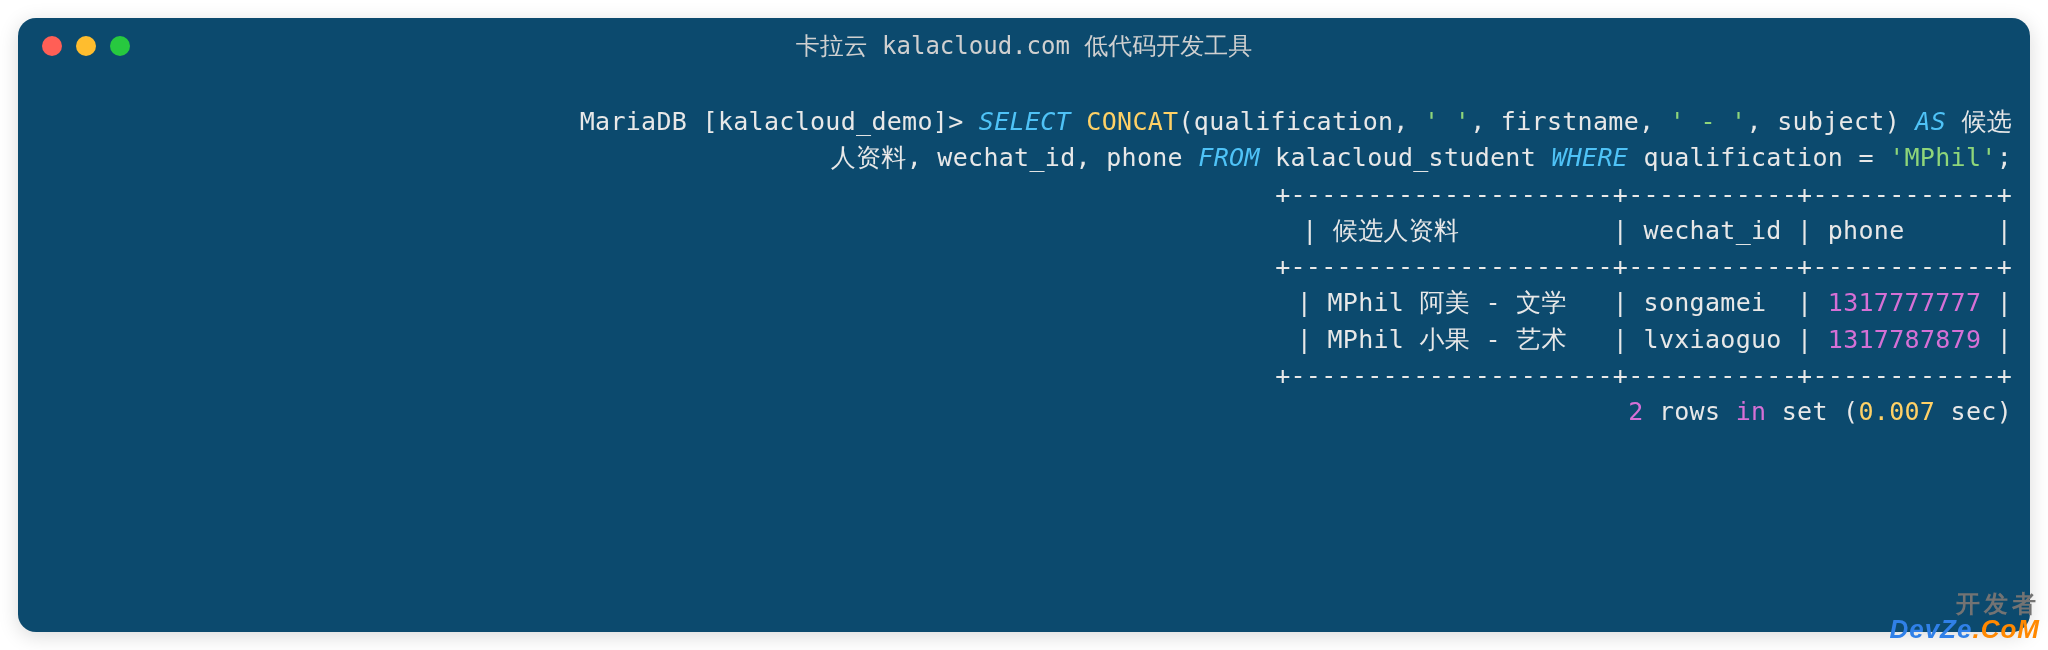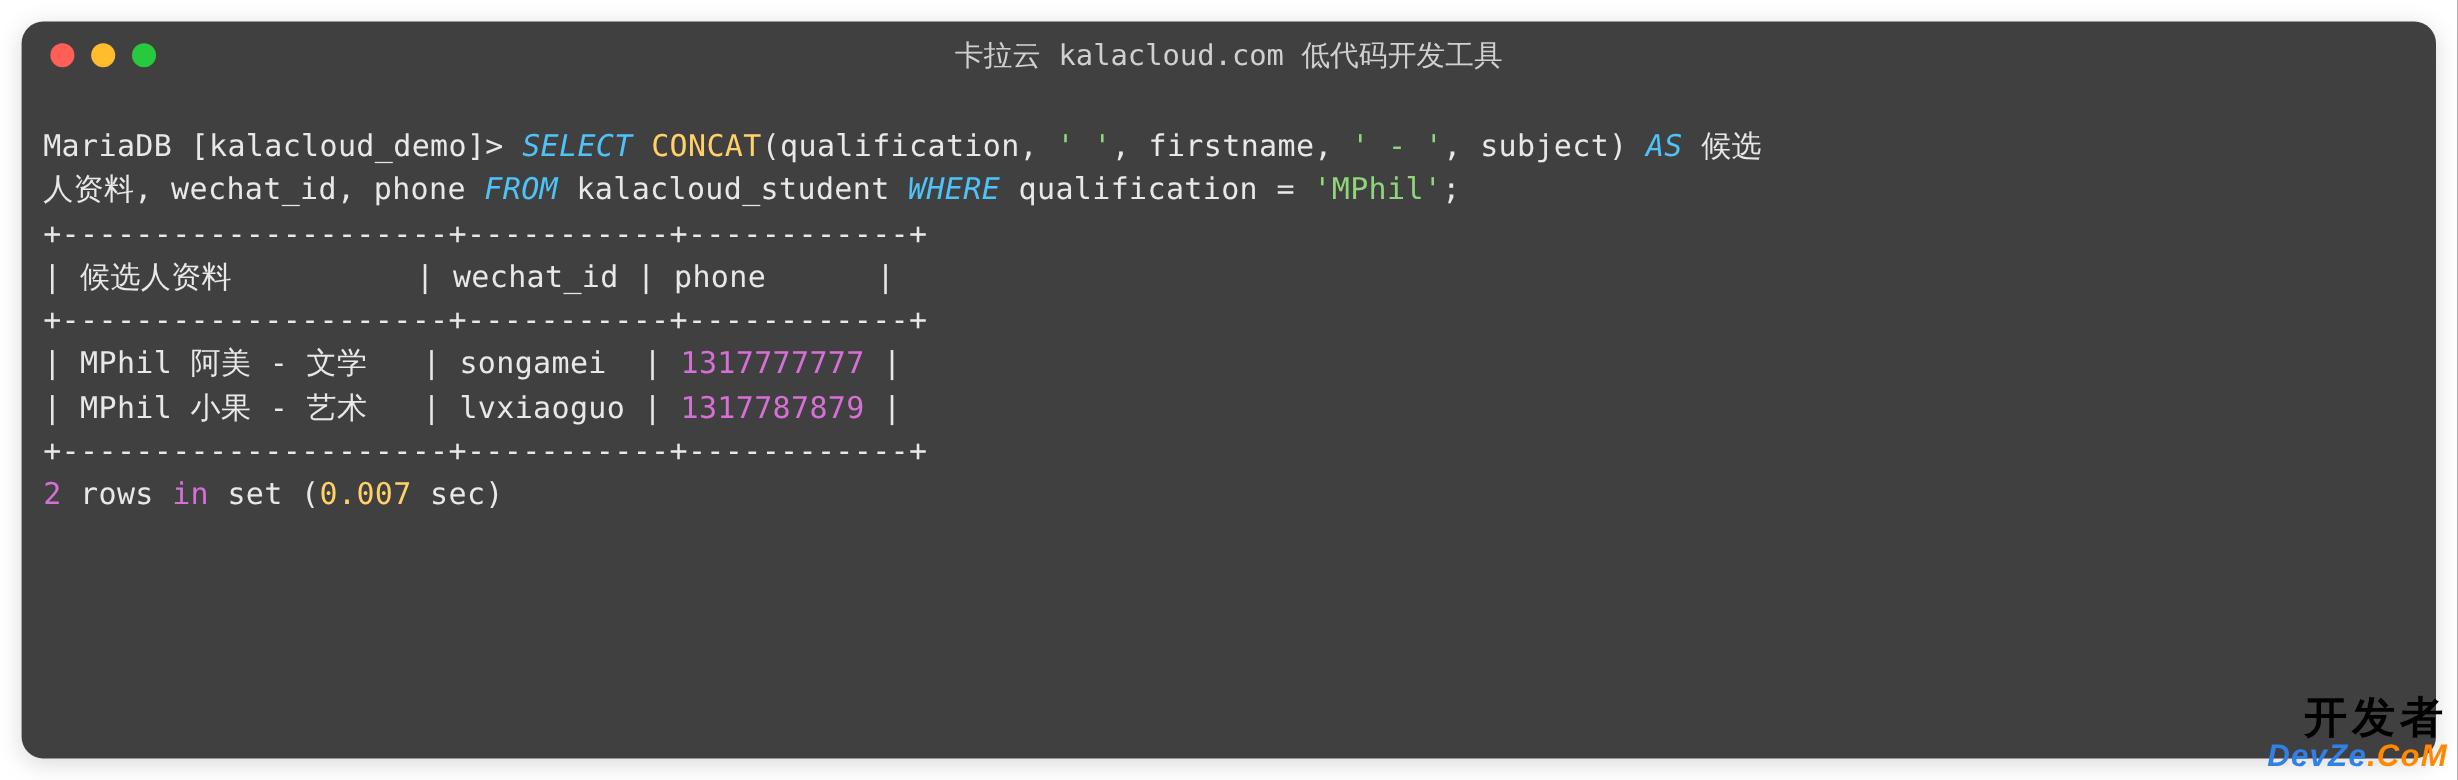--- a/index.html
+++ b/index.html
@@ -9,26 +9,27 @@
     }
     body {
       background: #ffffff;
       width: 2048px;
       height: 650px;
       padding: 18px;
       font-family: 'SF Mono', 'Monaco', 'Menlo', 'Consolas', monospace;
       position: relative;
     }
     .terminal-window {
-      background: #404040;
+      background: #0c4a6e;
       border-radius: 18px;
       width: 100%;
       height: 100%;
       overflow: hidden;
       box-shadow: 0 4px 20px rgba(0,0,0,0.15);
+      text-align: right;
     }
     .titlebar {
       height: 56px;
       display: flex;
       align-items: center;
       padding: 0 24px;
       position: relative;
     }
     .traffic-lights {
       display: flex;
@@ -74,22 +75,22 @@
     .secnum { color: #ffd166; }
     .watermark {
       position: absolute;
       right: 8px;
       bottom: 8px;
       text-align: right;
       font-family: 'Microsoft YaHei', sans-serif;
       line-height: 1;
     }
     .watermark .line1 {
-      color: #000000;
-      font-size: 36px;
+      color: #737373;
+      font-size: 24px;
       font-weight: 700;
       letter-spacing: 4px;
     }
     .watermark .line2 {
       color: #3080e8;
       font-size: 26px;
       font-weight: 600;
       font-style: italic;
       letter-spacing: 1px;
     }

